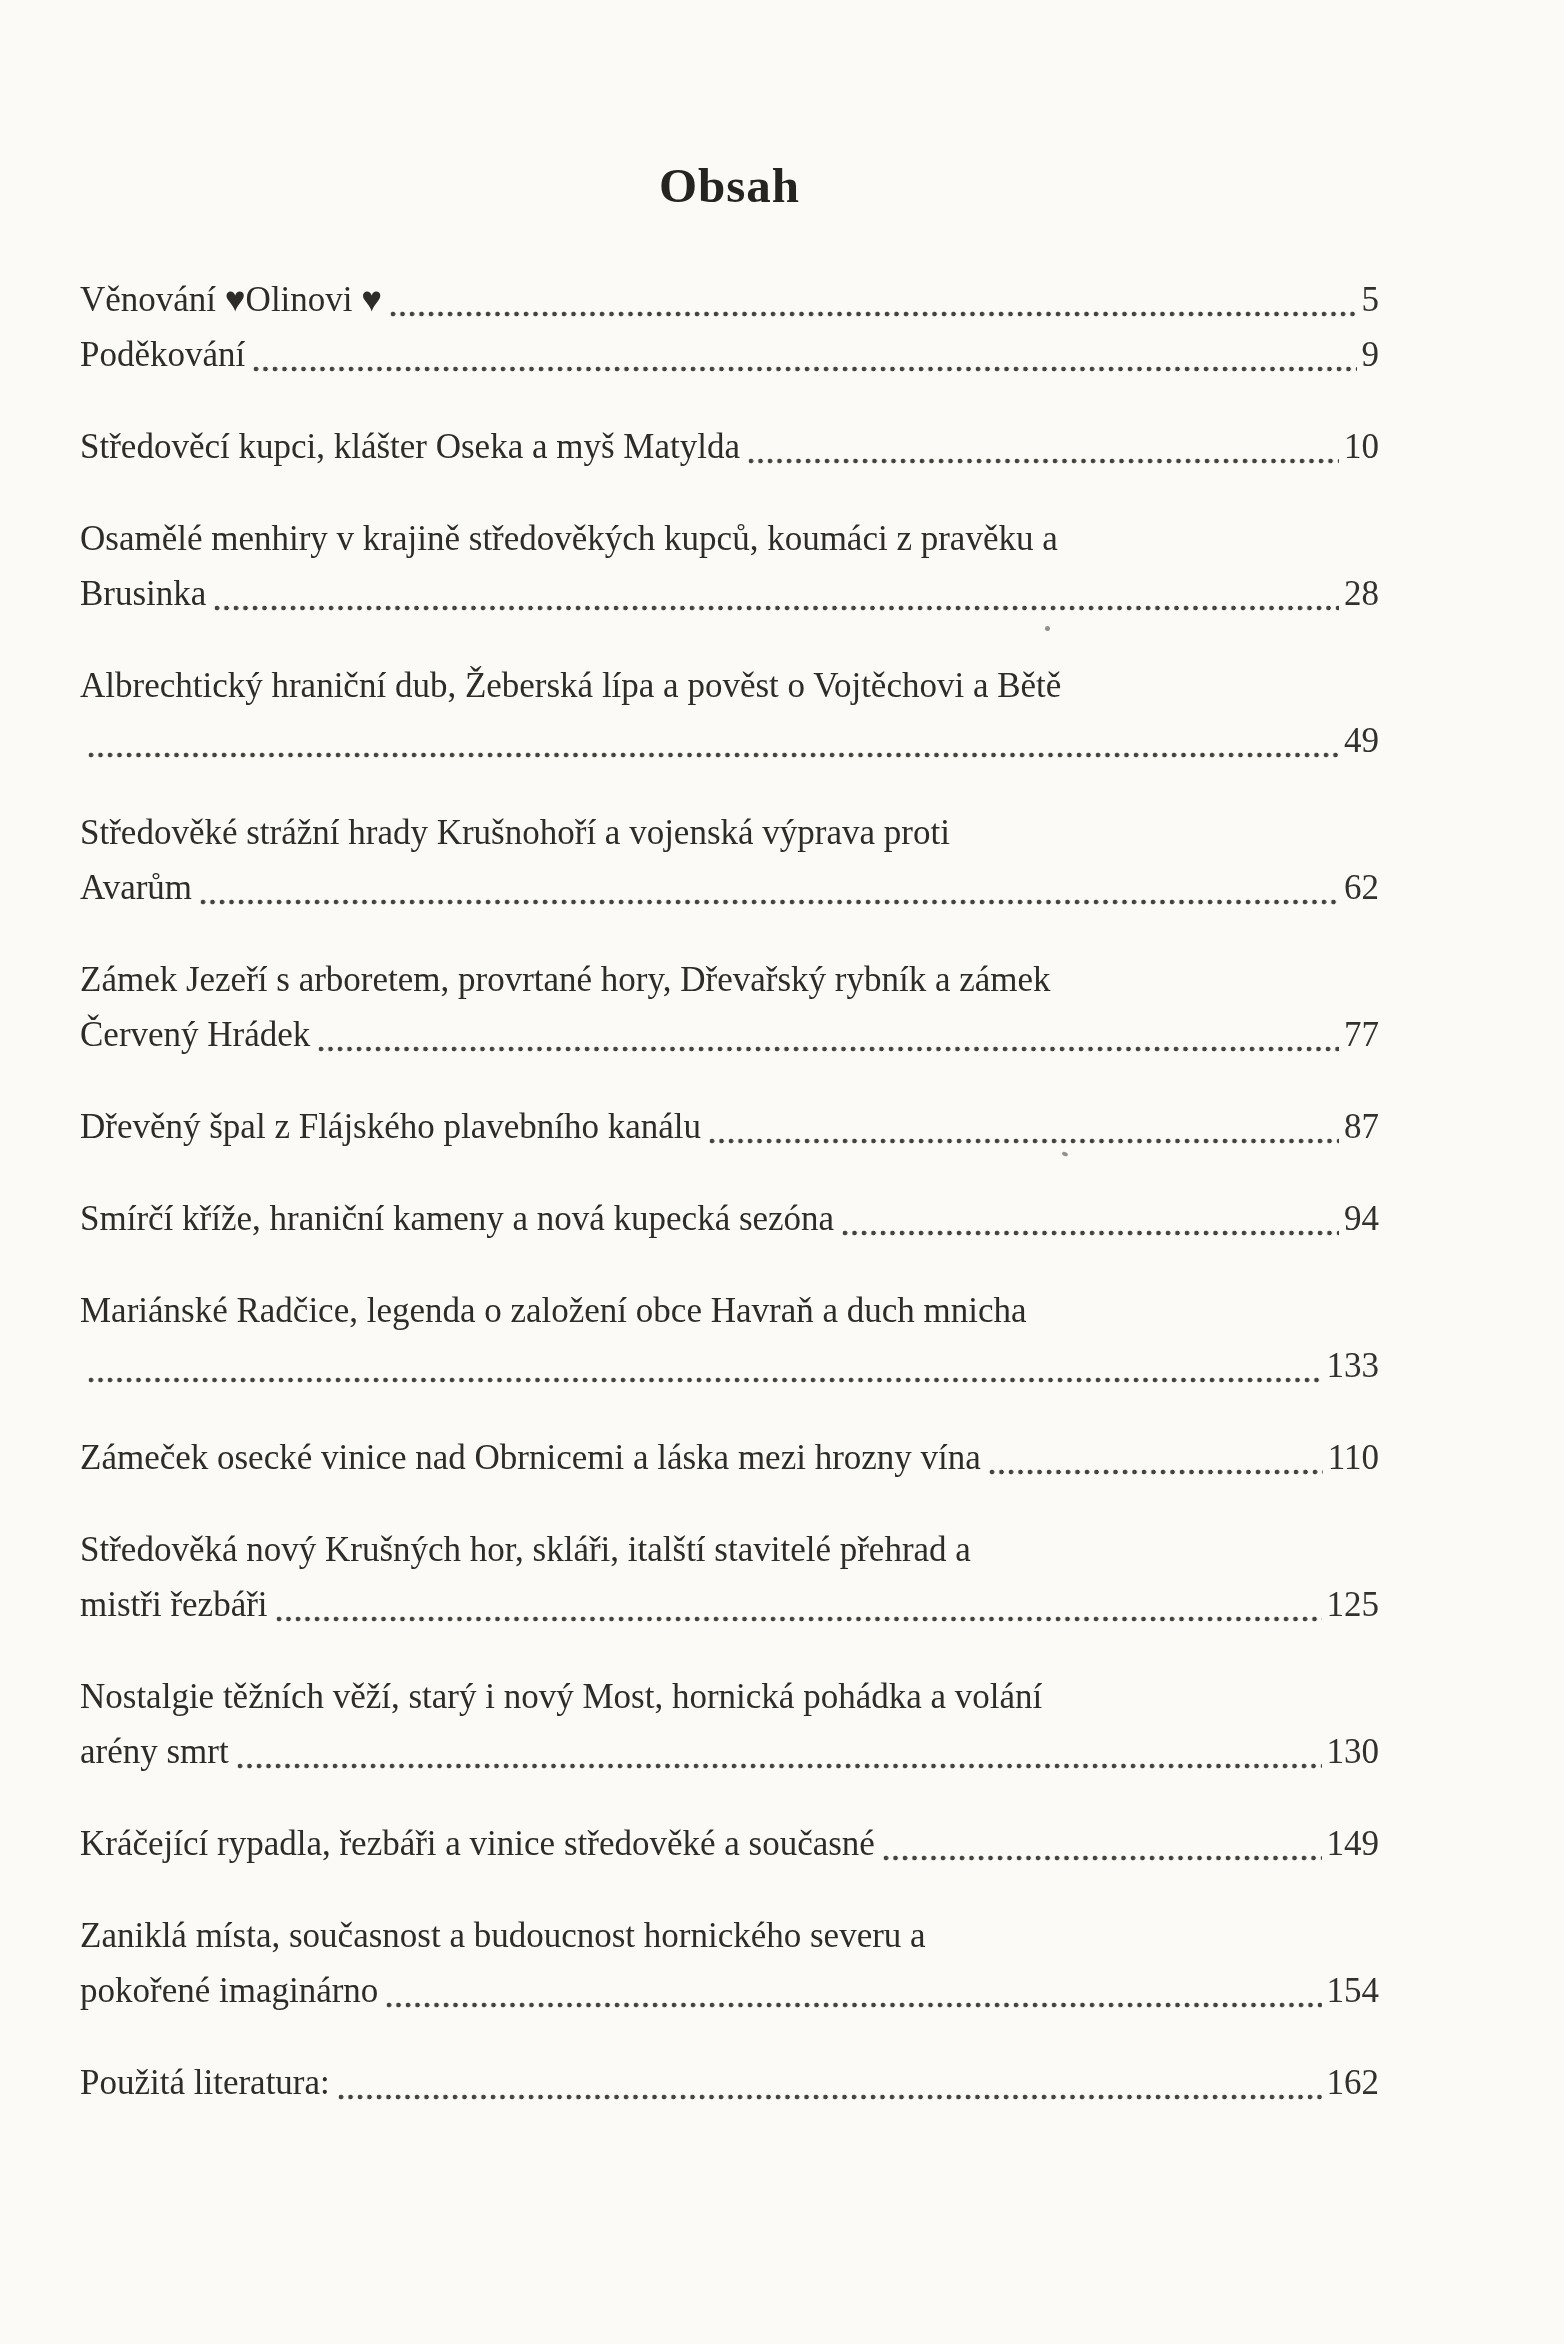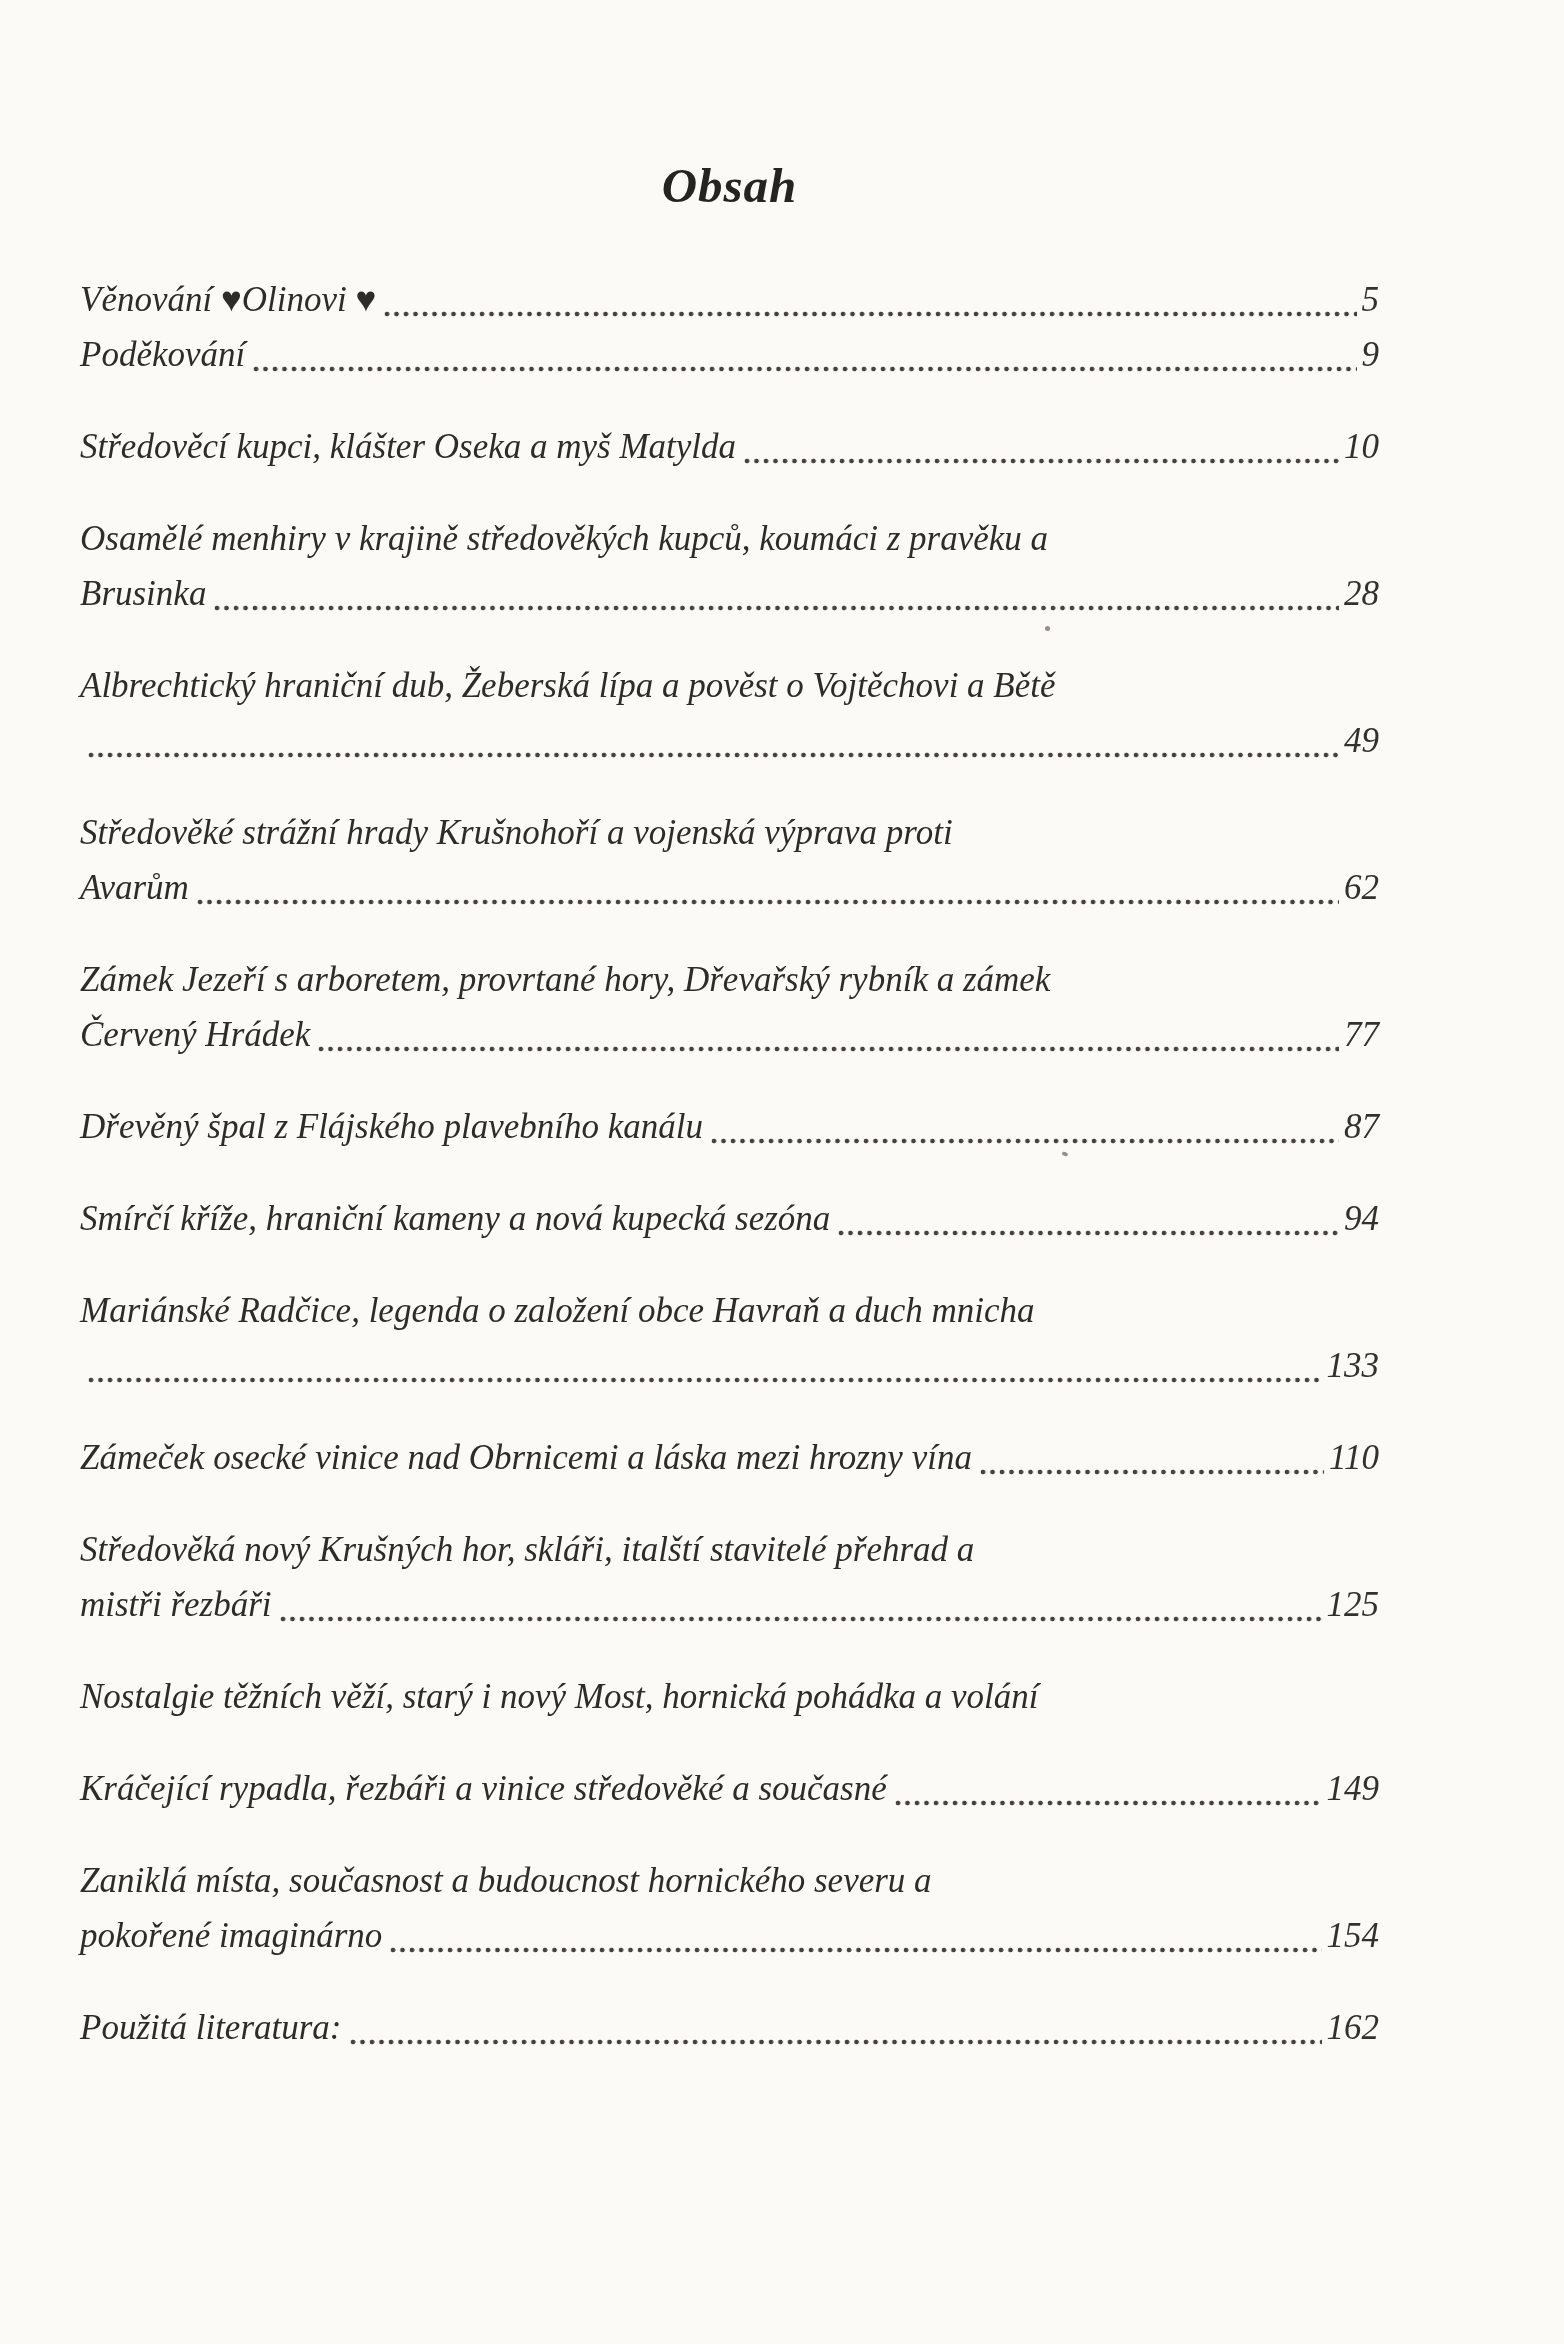--- a/index.html
+++ b/index.html
@@ -9,21 +9,20 @@
     margin:0 auto;
     background:#fbfaf7;
     font-family:"Liberation Serif","DejaVu Serif",serif;
     color:#2e2c28;
     overflow:hidden;
   }
   .content {
     position:absolute;
     left:80px; top:157px;
     width:1299px;
-    font-style:italic;
   }
   .title {
     font-size:49px;
     font-weight:bold;
     text-align:center;
     margin:0 0 58px 0;
     letter-spacing:1px;
     color:#262420;
   }
   .toc-entry { margin-bottom:37px; }
@@ -158,20 +157,25 @@
           <div class="line final">
             <span class="txt">mistři řezbáři</span>
             <span class="leader"></span>
             <span class="pagenum">125</span>
           </div>
         </div>
         <div class="toc-entry">
           <div class="line">
             <span class="txt">Nostalgie těžních věží, starý i nový Most, hornická pohádka a volání</span>
           </div>
+          <div class="line final">
+            <span class="txt">arény smrt</span>
+            <span class="leader"></span>
+            <span class="pagenum">130</span>
+          </div>
         </div>
         <div class="toc-entry">
           <div class="line final">
             <span class="txt">Kráčející rypadla, řezbáři a vinice středověké a současné</span>
             <span class="leader"></span>
             <span class="pagenum">149</span>
           </div>
         </div>
         <div class="toc-entry">
           <div class="line">

